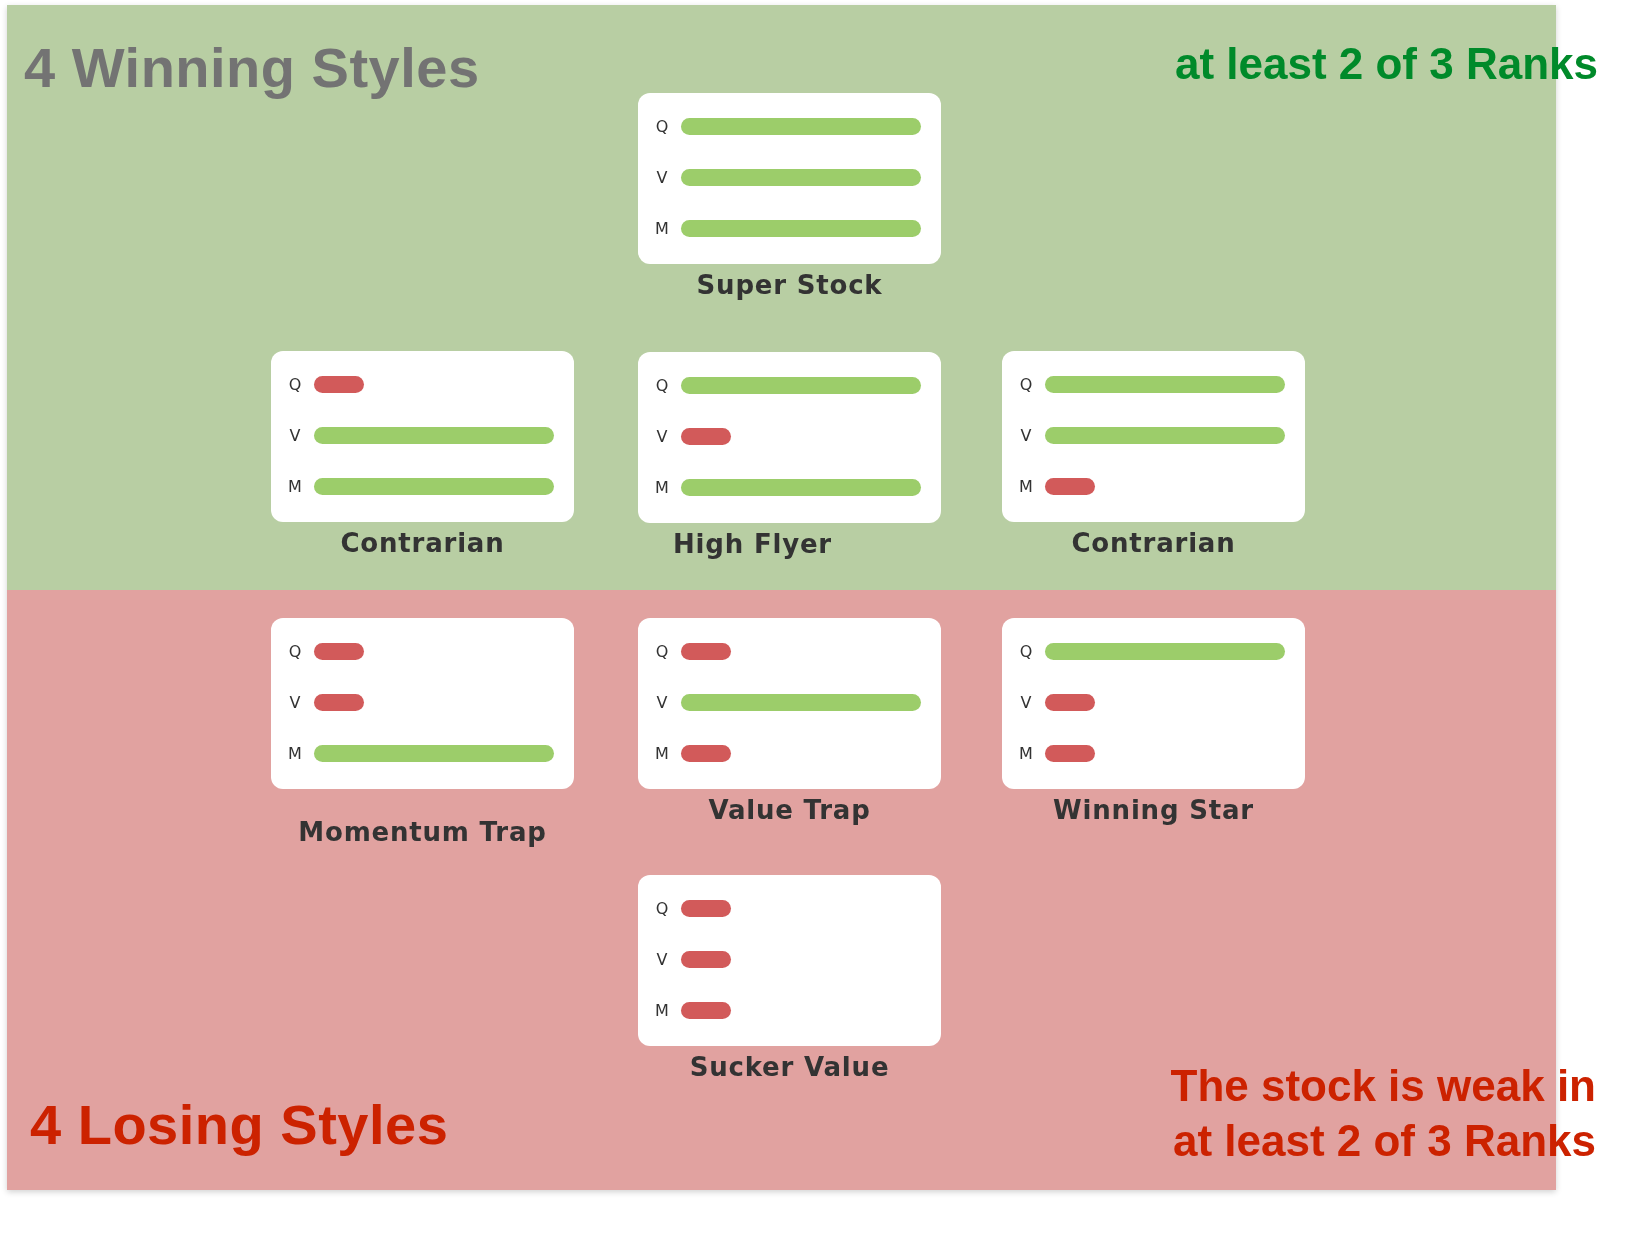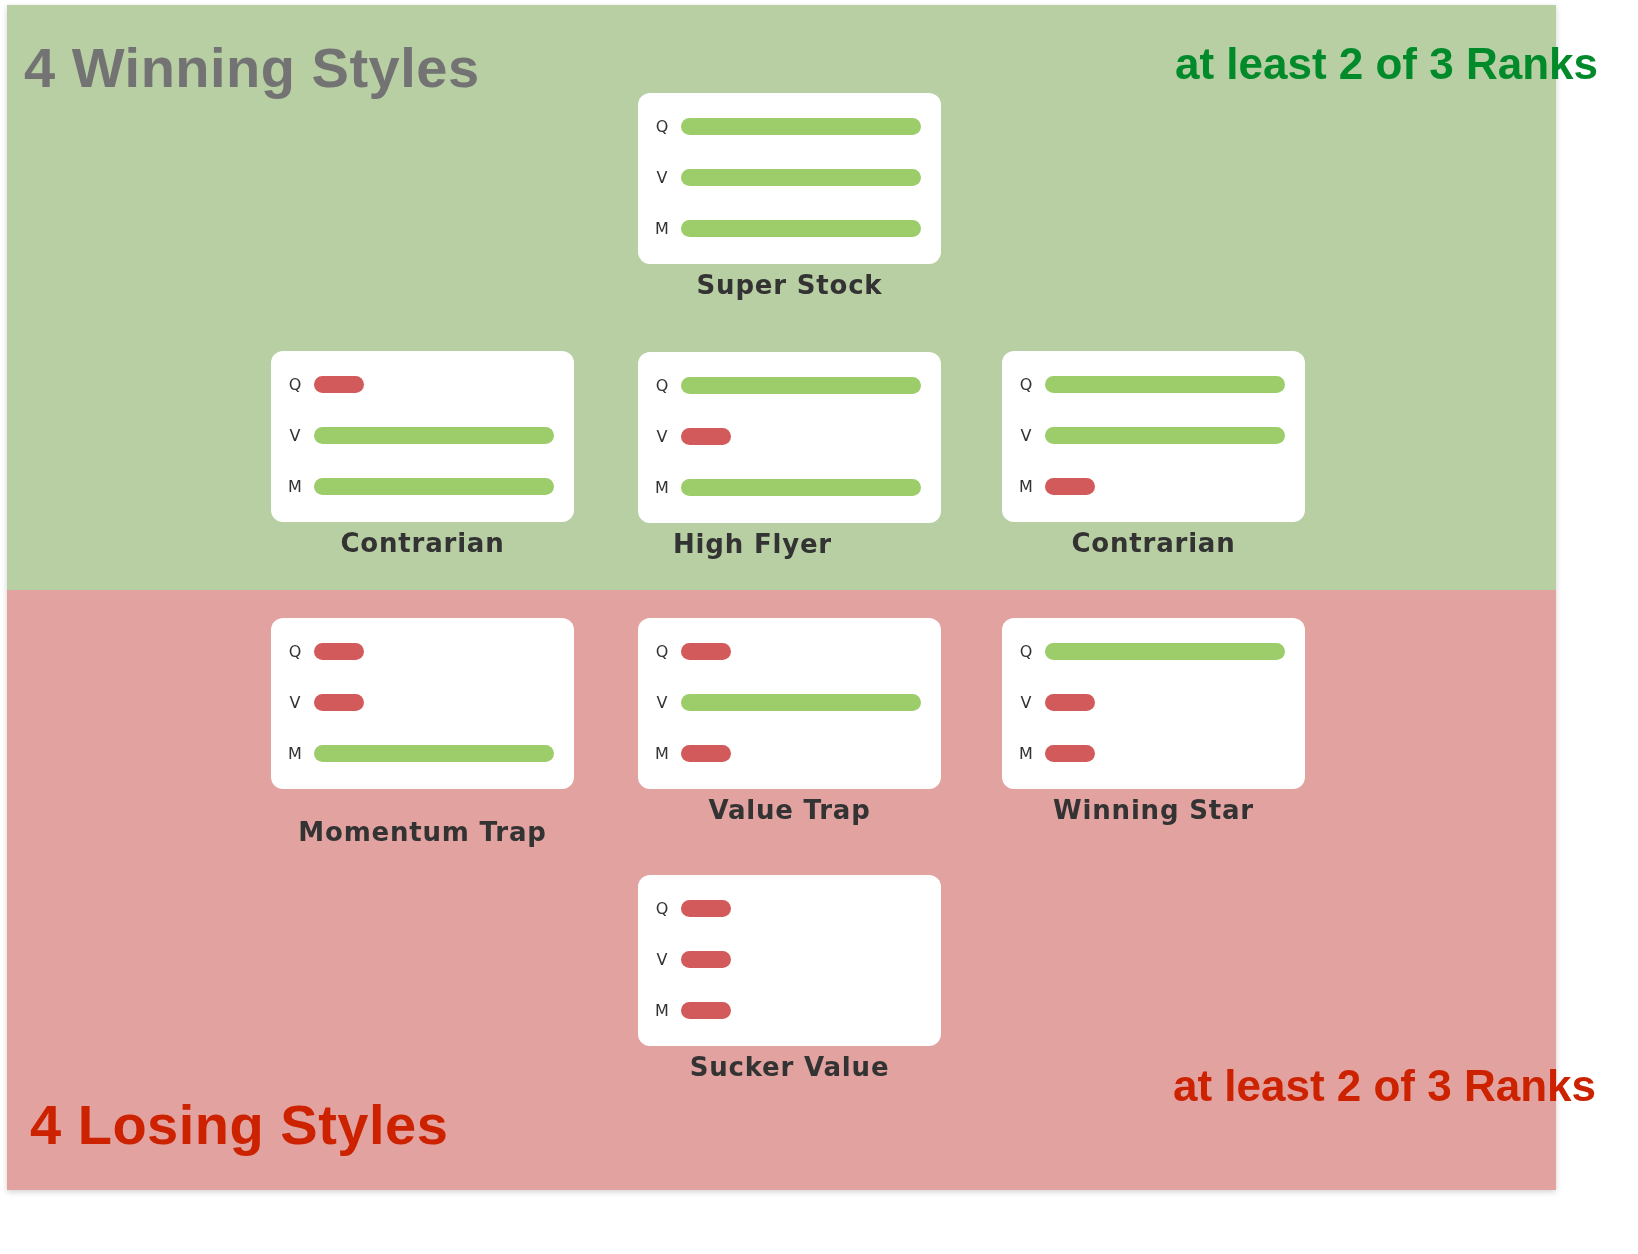--- a/index.html
+++ b/index.html
@@ -35,20 +35,21 @@
   <div class="zone lose"></div>
 </div>
 
 <div class="title win">4 Winning Styles</div>
 <div class="note win">
   <div>at least 2 of 3 Ranks</div>
 </div>
 
 <div class="title lose">4 Losing Styles</div>
 <div class="note lose">
+  <div>The stock is weak in</div>
   <div>at least 2 of 3 Ranks</div>
 </div>
 
 <div id="cards">
     <div class="card" style="left: 638px; top: 93px;">
       <div class="row r0">
         <span class="lbl">Q</span>
         <span class="bar strong"></span>
       </div>
       <div class="row r1">

